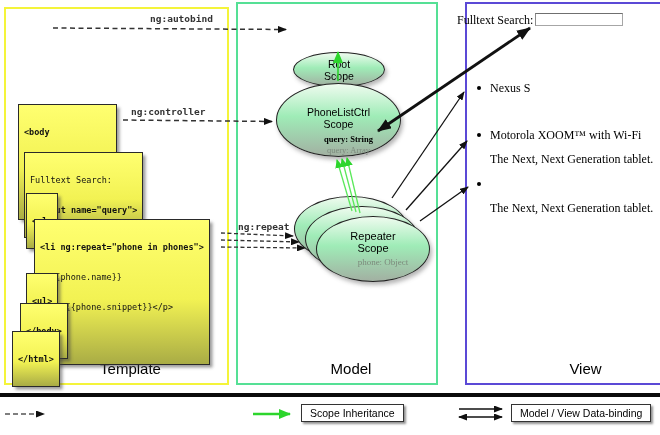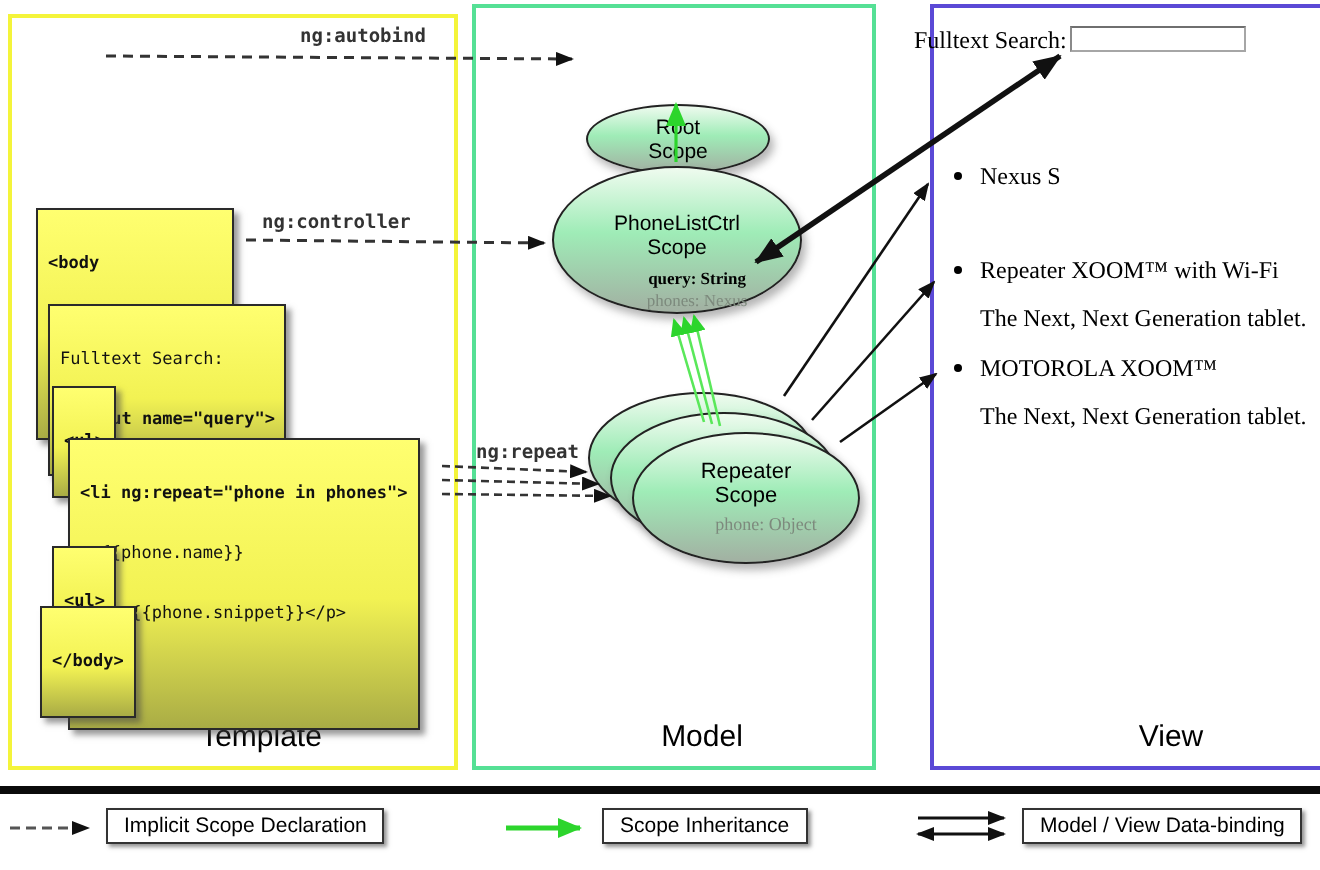--- a/index.html
+++ b/index.html
@@ -85,63 +85,64 @@
   </div>
 
   <div class="cbox" style="left:26px;top:273px;">
     <div>&lt;ul&gt;</div>
   </div>
 
   <div class="cbox" style="left:20px;top:303px;">
     <div>&lt;/body&gt;</div>
   </div>
 
+  <div class="cbox" style="left:12px;top:331px;">
+    <div>&lt;/html&gt;</div>
+  </div>
 
   <div class="nglabel" style="left:150px;top:13px;">ng:autobind</div>
   <div class="nglabel" style="left:131px;top:106px;">ng:controller</div>
   <div class="nglabel" style="left:238px;top:221px;">ng:repeat</div>
 
   <div class="scope" style="left:293px;top:22px;width:90px;height:33px;margin-top:30px;">
     <div class="sname">Root</div>
     <div class="sname">Scope</div>
   </div>
 
   <div class="scope" style="left:276px;top:83px;width:123px;height:72px;justify-content:flex-end;">
     <div class="sname">PhoneListCtrl</div>
     <div class="sname">Scope</div>
     <div style="height:4px;"></div>
     <div class="sprop b">query: String</div>
-    <div class="sprop g">phones: Nexus</div>
+    <div class="sprop g">query: Array</div>
   </div>
 
   <div class="scope" style="left:294px;top:196px;width:112px;height:64px;"></div>
   <div class="scope" style="left:305px;top:206px;width:112px;height:64px;"></div>
   <div class="scope" style="left:316px;top:216px;width:112px;height:64px;">
     <div class="sname" style="font-size:11px;">Repeater</div>
     <div class="sname" style="font-size:11px;">Scope</div>
     <div style="height:3px;"></div>
     <div class="sprop g" style="font-size:9px;">phone: Object</div>
   </div>
 
   <div class="vtext" style="left:457px;top:13px;">Fulltext Search:</div>
   <input id="search-input" type="text" value="" style="">
 
   <span class="vbullet" style="left:477px;top:86px;"></span>
   <div class="vtext" style="left:490px;top:81px;">Nexus S</div>
 
   <span class="vbullet" style="left:477px;top:133px;"></span>
-  <div class="vtext" style="left:490px;top:128px;">Repeater XOOM™ with Wi-Fi</div>
+  <div class="vtext" style="left:490px;top:128px;">Motorola XOOM™ with Wi-Fi</div>
   <div class="vtext" style="left:490px;top:152px;">The Next, Next Generation tablet.</div>
 
   <span class="vbullet" style="left:477px;top:182px;"></span>
-  <div class="vtext" style="left:490px;top:177px;">MOTOROLA XOOM™</div>
   <div class="vtext" style="left:490px;top:201px;">The Next, Next Generation tablet.</div>
 
   <div id="legend-sep"></div>
-  <div class="lbox" style="left:53px;">Implicit Scope Declaration</div>
   <div class="lbox" style="left:301px;">Scope Inheritance</div>
   <div class="lbox" style="left:511px;">Model / View Data-binding</div>
 
   <svg id="arrows" viewBox="0 0 660 435">
     <defs>
       <marker id="ahS" markerUnits="userSpaceOnUse" markerWidth="9" markerHeight="7" refX="8" refY="3.5" orient="auto">
         <path d="M0,0 L9,3.5 L0,7 z" fill="#111"></path>
       </marker>
       <marker id="ahSrev" markerUnits="userSpaceOnUse" markerWidth="9" markerHeight="7" refX="8" refY="3.5" orient="auto-start-reverse">
         <path d="M0,0 L9,3.5 L0,7 z" fill="#111"></path>

